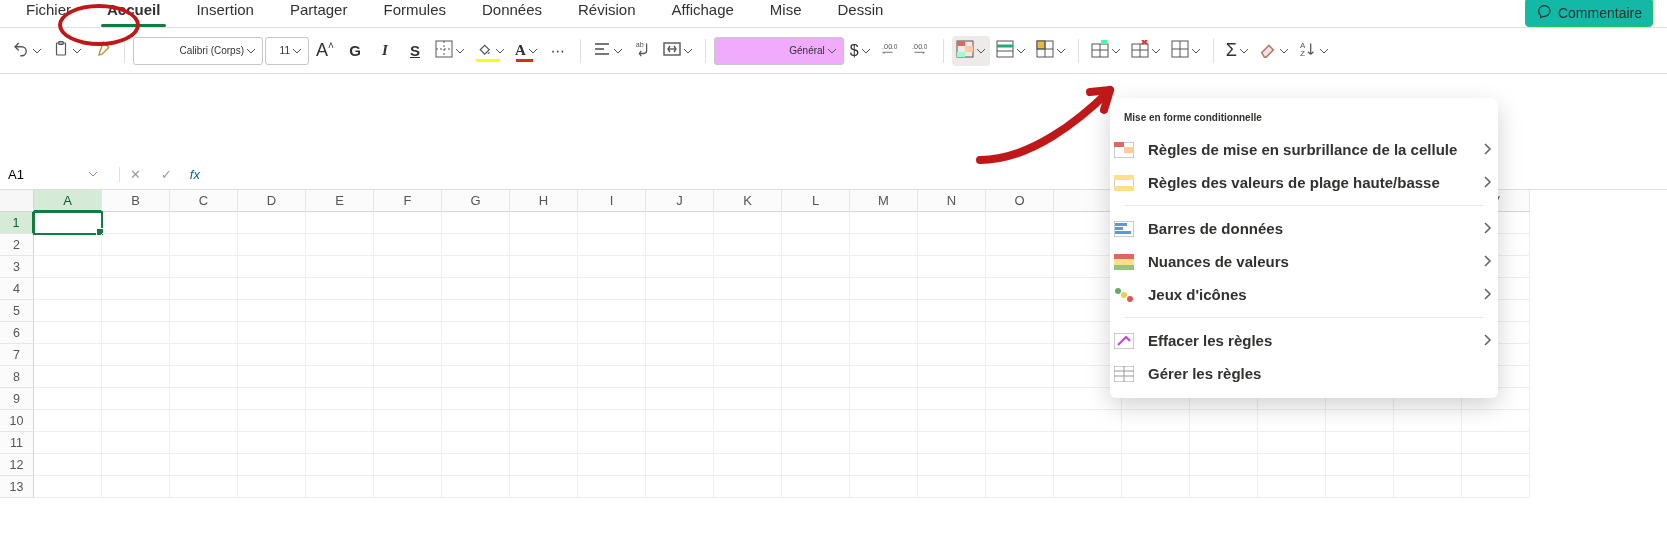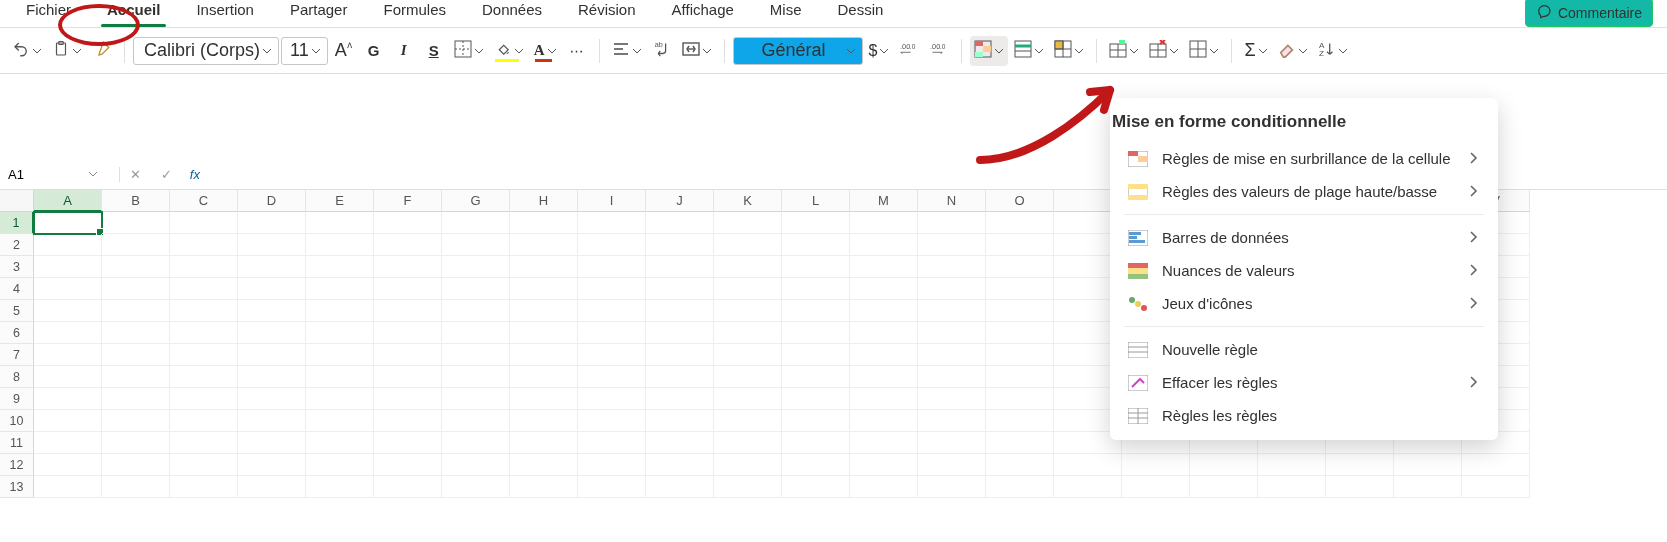--- a/index.html
+++ b/index.html
@@ -17,22 +17,22 @@
   
   .toolbar { display: flex; align-items: center; height: 46px; padding: 0 8px; border-bottom: 1px solid #e1dfdd; gap: 2px; }
   .tb-btn { display: inline-flex; align-items: center; justify-content: center; min-width: 28px; height: 30px; padding: 0 4px; border-radius: 4px; cursor: pointer; position: relative; }
   .tb-btn.active { background: #edebe9; }
   .tb-btn svg { width: 18px; height: 18px; }
   .tb-sep { width: 1px; height: 24px; background: #e1dfdd; margin: 0 6px; }
   .chev { margin-left: 2px; }
   .chev svg { width: 10px; height: 10px; }
   .font-select { display: inline-flex; align-items: center; border: 1px solid #c8c6c4; border-radius: 3px; height: 28px; padding: 0 6px 0 10px; min-width: 130px; background: #fff; cursor: pointer; }
   .size-select { display: inline-flex; align-items: center; border: 1px solid #c8c6c4; border-radius: 3px; height: 28px; padding: 0 6px 0 8px; min-width: 44px; background: #fff; cursor: pointer; }
-  .num-format-select { display: inline-flex; align-items: center; border: 1px solid #c8c6c4; border-radius: 3px; height: 28px; padding: 0 6px 0 10px; min-width: 130px; background: #0ea5e9; cursor: pointer; }
-  .label-fill { flex: 1; text-align: center; font-size: 18px; }
+  .num-format-select { display: inline-flex; align-items: center; border: 1px solid #c8c6c4; border-radius: 3px; height: 28px; padding: 0 6px 0 10px; min-width: 130px; background: #f0abfc; cursor: pointer; }
+  .label-fill { flex: 1; text-align: right; font-size: 10px; }
   .color-bar { position: absolute; left: 5px; right: 9px; bottom: 4px; height: 3px; }
   .letter { font-size: 15px; font-weight: 600; }
   .letter.fontA { font-family: Georgia, serif; }
 
   
   .formula-row { display: flex; align-items: center; height: 30px; border-bottom: 1px solid #e1dfdd; font-size: 13px; }
   .name-box { width: 120px; display: flex; align-items: center; border-right: 1px solid #e1dfdd; padding: 0 6px 0 8px; gap: 8px; }
   .name-box input { border: none; outline: none; width: 70px; font-size: 13px; }
   .fx-btn { padding: 0 10px; color: #999; cursor: pointer; }
   .fx-btn.check { color: #999; }
@@ -47,22 +47,22 @@
   .col-hdr.sel { background: #d6ead8; border-bottom: 2px solid #107c41; color: #0b5d2e; }
   .body-row { display: flex; height: 22px; }
   .row-hdr { width: 34px; text-align: center; font-size: 12.5px; color: #555; border-right: 1px solid #d6d6d6; border-bottom: 1px solid #e6e6e6; line-height: 22px; background: #fbfbfb; }
   .row-hdr.sel { background: #d6ead8; border-right: 2px solid #107c41; color: #0b5d2e; }
   .cell { width: 68px; border-right: 1px solid #eeeeee; border-bottom: 1px solid #eeeeee; position: relative; }
   .cell.selected { outline: 2px solid #107c41; outline-offset: -1px; }
   .cell.selected::after { content: ""; position: absolute; right: -3px; bottom: -3px; width: 6px; height: 6px; background: #107c41; border: 1px solid #fff; }
 
   
   .cf-menu { position: absolute; top: 98px; left: 1110px; width: 388px; background: #fff; border-radius: 6px; box-shadow: 0 8px 24px rgba(0,0,0,.18); padding: 12px 0 8px; z-index: 50; }
-  .cf-title { font-weight: 600; font-size: 17px; padding: 2px 2px 10px; }
-  .cf-item { display: flex; align-items: center; gap: 14px; padding: 8px 18px; cursor: pointer; font-size: 15px; }
+  .cf-title { font-weight: 600; font-size: 10px; padding: 2px 14px 10px; }
+  .cf-item { display: flex; align-items: center; gap: 14px; padding: 8px 4px; cursor: pointer; font-size: 15px; font-weight: bold; }
   .cf-item .arrow { margin-left: auto; }
   .cf-item .arrow svg { width: 12px; height: 12px; }
   .cf-item .cf-ico { width: 20px; height: 16px; display: inline-flex; }
   .cf-sep { height: 1px; background: #eaeaea; margin: 6px 14px; }
 
   
   .anno-circle { position: absolute; top: 4px; left: 58px; width: 82px; height: 42px; border: 4px solid #c01818; border-radius: 50%; pointer-events: none; z-index: 60; }
   .anno-arrow { position: absolute; top: 80px; left: 970px; width: 160px; height: 90px; pointer-events: none; z-index: 60; }
 
   
@@ -778,48 +778,38 @@
     <span class="arrow"><svg viewBox="0 0 12 12">
           <path d="M3 1l5 5-5 5" stroke="#666" fill="none" stroke-width="1.6"></path>
         </svg></span>
   </div>
   <div class="cf-sep"></div>
 
   <div class="cf-item">
     <span class="cf-ico">
         <svg viewBox="0 0 20 16">
           <rect x="0" y="0" width="20" height="16" fill="none" stroke="#999"></rect>
-          <line x1="0" y1="5" x2="20" y2="5" stroke="#999"></line>
-          <line x1="0" y1="10" x2="20" y2="10" stroke="#999"></line>
-        </svg>
-      </span>
-    <span>Nouvelle règle</span>
-  </div>
-  <div class="cf-item">
-    <span class="cf-ico">
-        <svg viewBox="0 0 20 16">
-          <rect x="0" y="0" width="20" height="16" fill="none" stroke="#999"></rect>
           <path d="M4 12l8-8 4 4" stroke="#c4c" fill="none" stroke-width="2"></path>
         </svg>
       </span>
     <span>Effacer les règles</span>
     <span class="arrow"><svg viewBox="0 0 12 12">
           <path d="M3 1l5 5-5 5" stroke="#666" fill="none" stroke-width="1.6"></path>
         </svg></span>
   </div>
   <div class="cf-item">
     <span class="cf-ico">
         <svg viewBox="0 0 20 16">
           <rect x="0" y="0" width="20" height="16" fill="none" stroke="#999"></rect>
           <line x1="0" y1="5" x2="20" y2="5" stroke="#999"></line>
           <line x1="0" y1="10" x2="20" y2="10" stroke="#999"></line>
           <line x1="10" y1="0" x2="10" y2="16" stroke="#999"></line>
         </svg>
       </span>
-    <span>Règles les règles</span>
+    <span>Gérer les règles</span>
   </div>
 </div>
 
 <div class="anno-circle"></div>
 <svg class="anno-arrow" viewBox="0 0 160 90">
   <path d="M10 80 C 60 80, 110 40, 140 10" stroke="#c01818" stroke-width="8" fill="none" stroke-linecap="round"></path>
   <path d="M140 10 L120 12 M140 10 L134 30" stroke="#c01818" stroke-width="8" fill="none" stroke-linecap="round"></path>
 </svg>
 
 </body></html>

